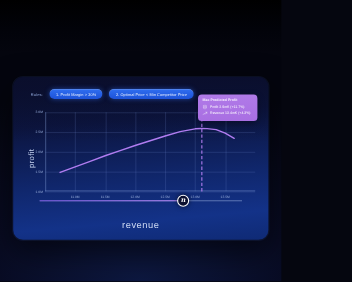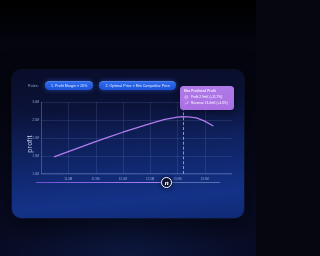--- a/index.html
+++ b/index.html
@@ -146,20 +146,21 @@
   <div id="card">
     <div id="card-sheen"></div>
 
     <div id="rules-row">
       <span id="rules-label">Rules:</span>
       <span class="rule-pill">1. Profit Margin &gt; 20%</span>
       <span class="rule-pill">2. Optimal Price &lt; Min Competitor Price</span>
     </div>
 
     <div id="ylabel">profit</div>
+    <div id="xlabel">revenue</div>
 
     <div id="plot">
       <div id="grid">
           <div class="gl-h" style="top: 0px;"></div>
           <div class="gl-h" style="top: 18px;"></div>
           <div class="gl-h" style="top: 36px;"></div>
           <div class="gl-h" style="top: 54px;"></div>
           <div class="gl-h" style="top: 72px;"></div>
           <div class="gl-v" style="left: 27.2857px;"></div>
           <div class="gl-v" style="left: 54.5714px;"></div>

